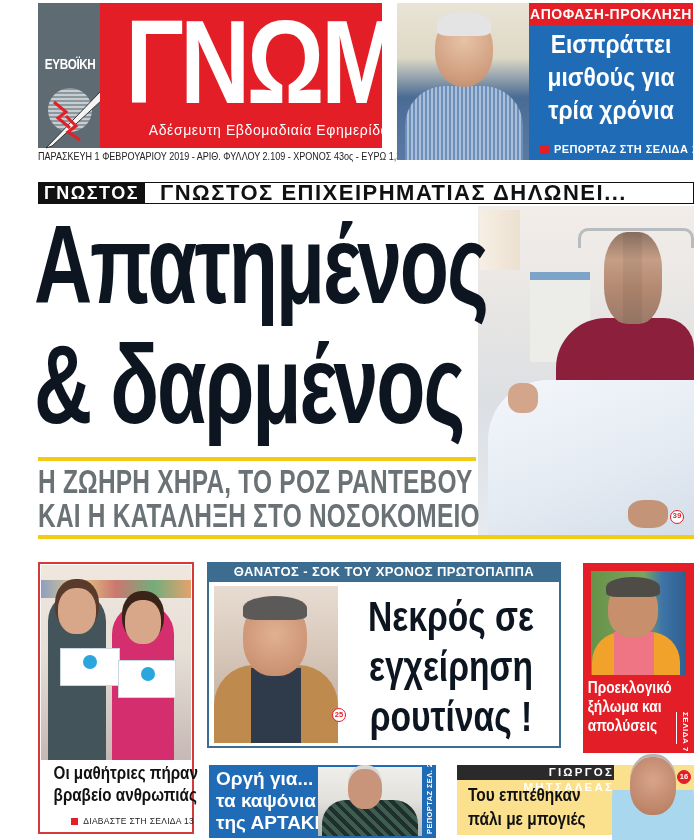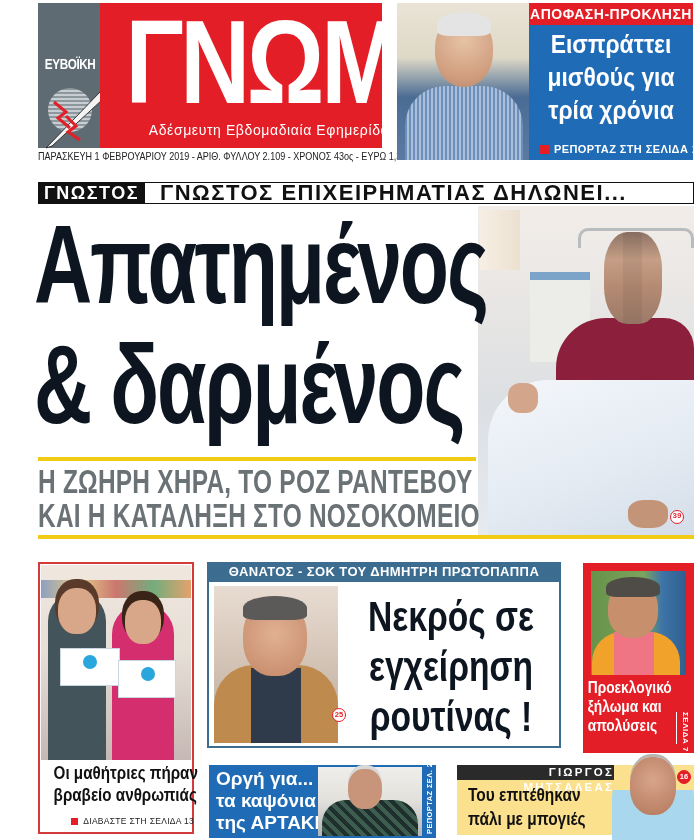--- a/index.html
+++ b/index.html
@@ -209,21 +209,21 @@
   </div>
 <div class="abs stu-headline">
   <div>Οι μαθήτριες πήραν</div>
   <div>βραβείο ανθρωπιάς</div>
 </div>
 <div class="abs stu-ref">
   <span class="sq" style="width:7px;height:7px;"></span><span>ΔΙΑΒΑΣΤΕ ΣΤΗ ΣΕΛΙΔΑ 13</span>
 </div>
 
 <div class="abs dth-box"></div>
-<div class="abs dth-kicker">ΘΑΝΑΤΟΣ - ΣΟΚ ΤΟΥ ΔΗΜΗΤΡΗ ΠΡΩΤΟΠΑΠΠΑ</div>
+<div class="abs dth-kicker">ΘΑΝΑΤΟΣ - ΣΟΚ ΤΟΥ ΧΡΟΝΟΣ ΠΡΩΤΟΠΑΠΠΑ</div>
 <div class="abs dth-photo"></div>
 <div class="abs dth-jacket"></div>
 <div class="abs dth-shirt"></div>
 <div class="abs dth-head"></div>
 <div class="abs dth-hair"></div>
 <div class="abs page-badge" style="left:332px;top:708px;">25</div>
 <div class="abs dth-headline">
   <div>Νεκρός σε</div>
   <div>εγχείρηση</div>
   <div>ρουτίνας !</div>

